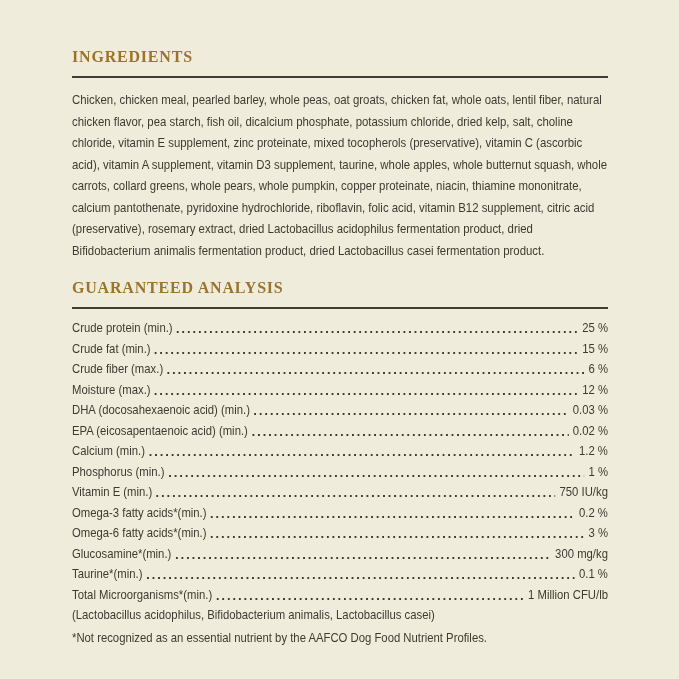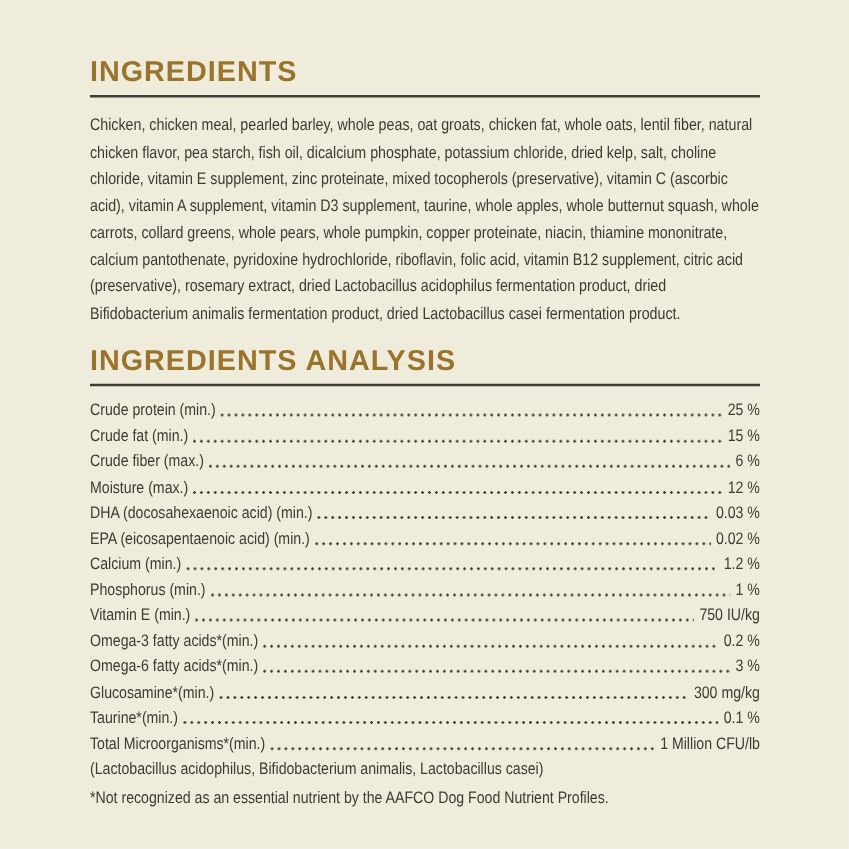--- a/index.html
+++ b/index.html
@@ -11,23 +11,23 @@
     overflow: hidden;
     font-family: "Liberation Sans", sans-serif;
     color: #3d3b31;
     box-sizing: border-box;
   }
   .content {
     padding: 44px 71px 0 72px;
   }
   .section-title {
     margin: 0;
-    font-family: Liberation Sans, sans-serif;
+    font-family: Liberation Serif, serif;
     font-weight: 700;
-    font-size: 23px;
+    font-size: 16px;
     line-height: 26px;
     letter-spacing: 0.8px;
     color: #9a742c;
   }
   .rule {
     height: 2px;
     background: #3e3e36;
     margin-top: 6px;
   }
   
@@ -79,21 +79,21 @@
 
     <div>
       <h1 class="section-title">INGREDIENTS</h1>
       <div class="rule"></div>
       <div class="condensed">
         <p class="ingredients-text">Chicken, chicken meal, pearled barley, whole peas, oat groats, chicken fat, whole oats, lentil fiber, natural chicken flavor, pea starch, fish oil, dicalcium phosphate, potassium chloride, dried kelp, salt, choline chloride, vitamin E supplement, zinc proteinate, mixed tocopherols (preservative), vitamin C (ascorbic acid), vitamin A supplement, vitamin D3 supplement, taurine, whole apples, whole butternut squash, whole carrots, collard greens, whole pears, whole pumpkin, copper proteinate, niacin, thiamine mononitrate, calcium pantothenate, pyridoxine hydrochloride, riboflavin, folic acid, vitamin B12 supplement, citric acid (preservative), rosemary extract, dried Lactobacillus acidophilus fermentation product, dried Bifidobacterium animalis fermentation product, dried Lactobacillus casei fermentation product.</p>
       </div>
     </div>
 
     <div class="ga-section">
-      <h1 class="section-title">INGREDIENTS ANALYSIS</h1>
+      <h1 class="section-title">GUARANTEED ANALYSIS</h1>
       <div class="rule"></div>
 
       <div class="condensed analysis-block">
 
         <div class="analysis-row">
           <span class="analysis-label">Crude protein (min.)</span>
           <span class="dot-leader"></span>
           <span class="analysis-value">25 %</span>
         </div>
         <div class="analysis-row">

